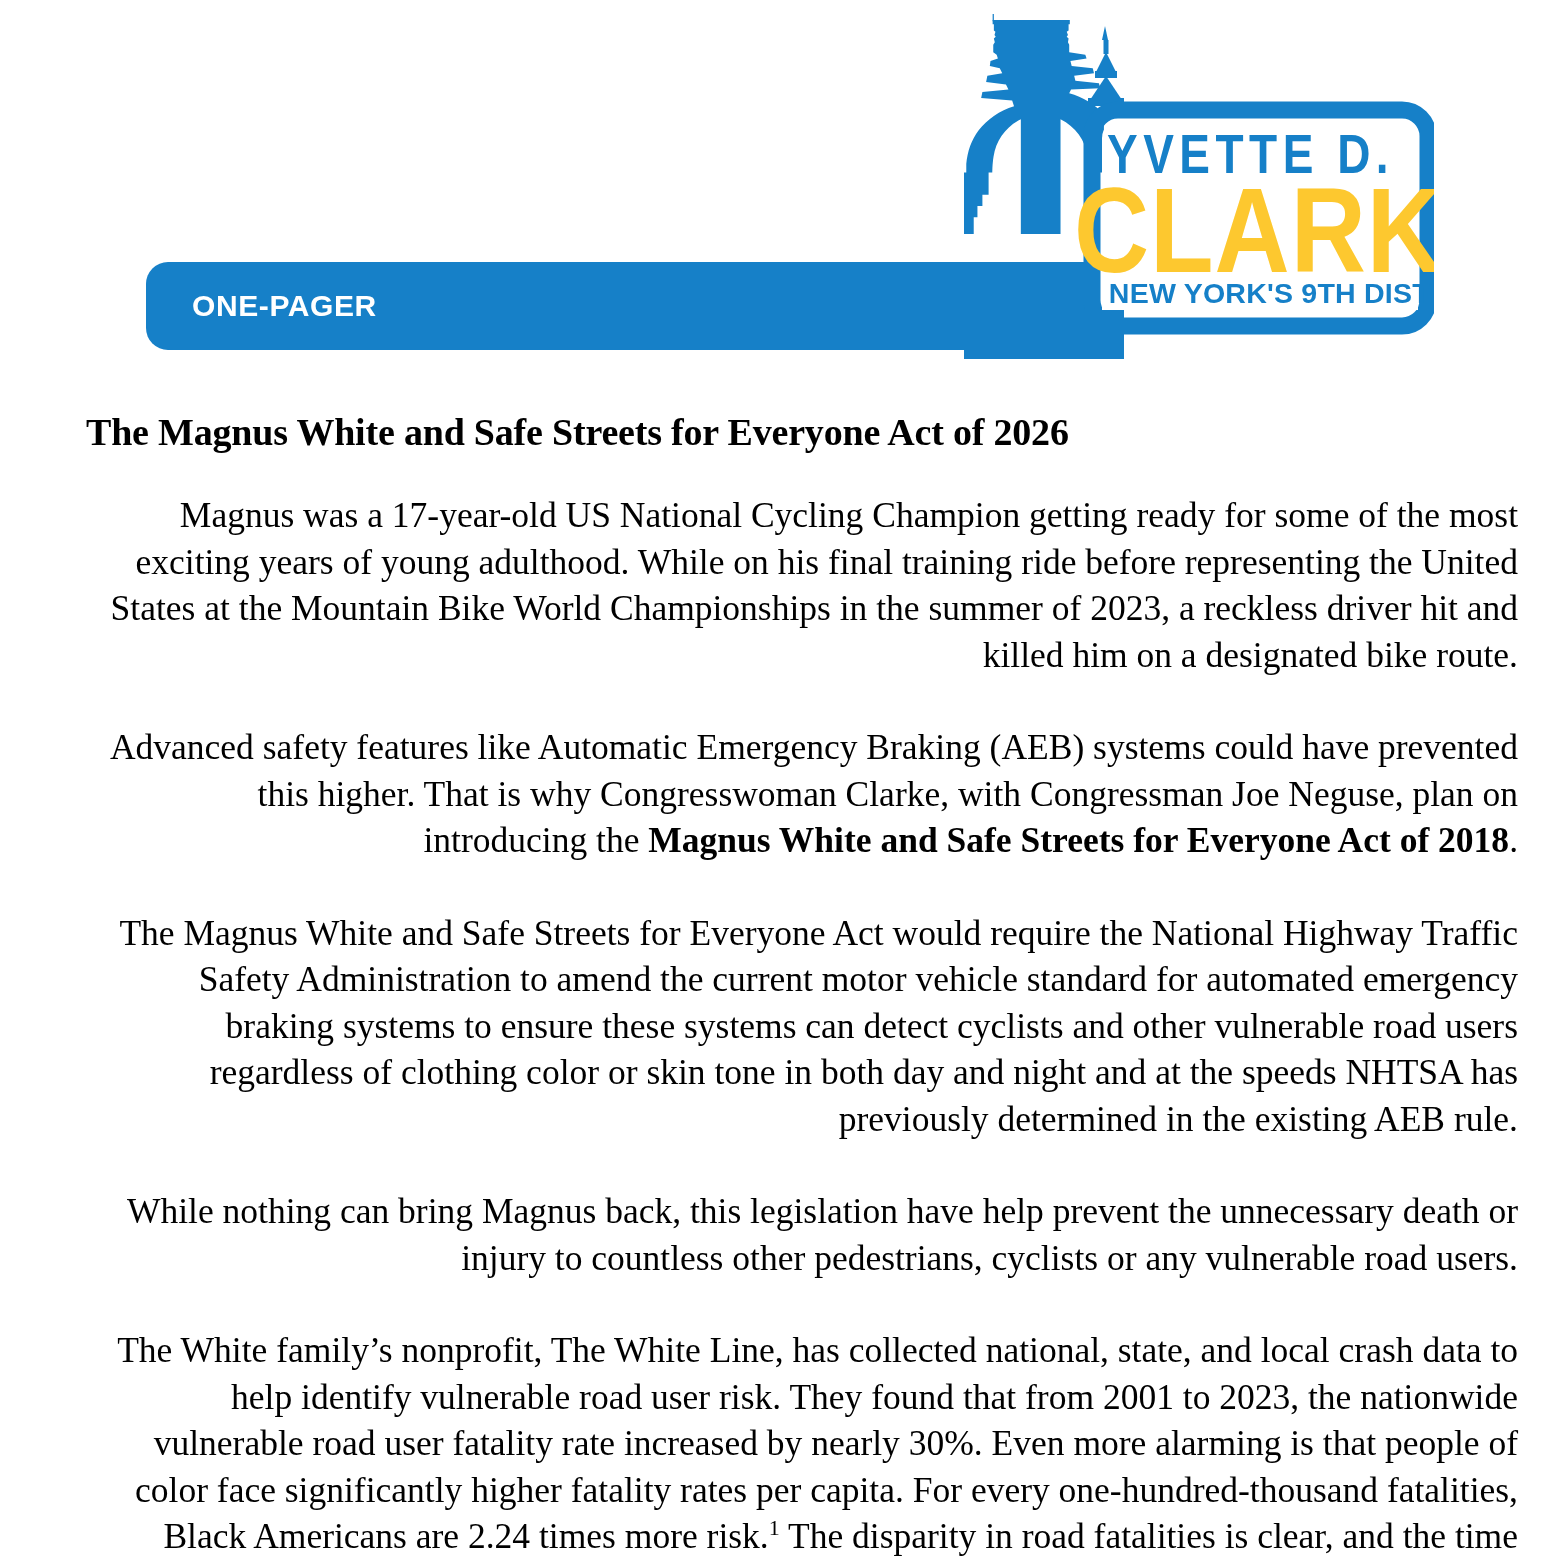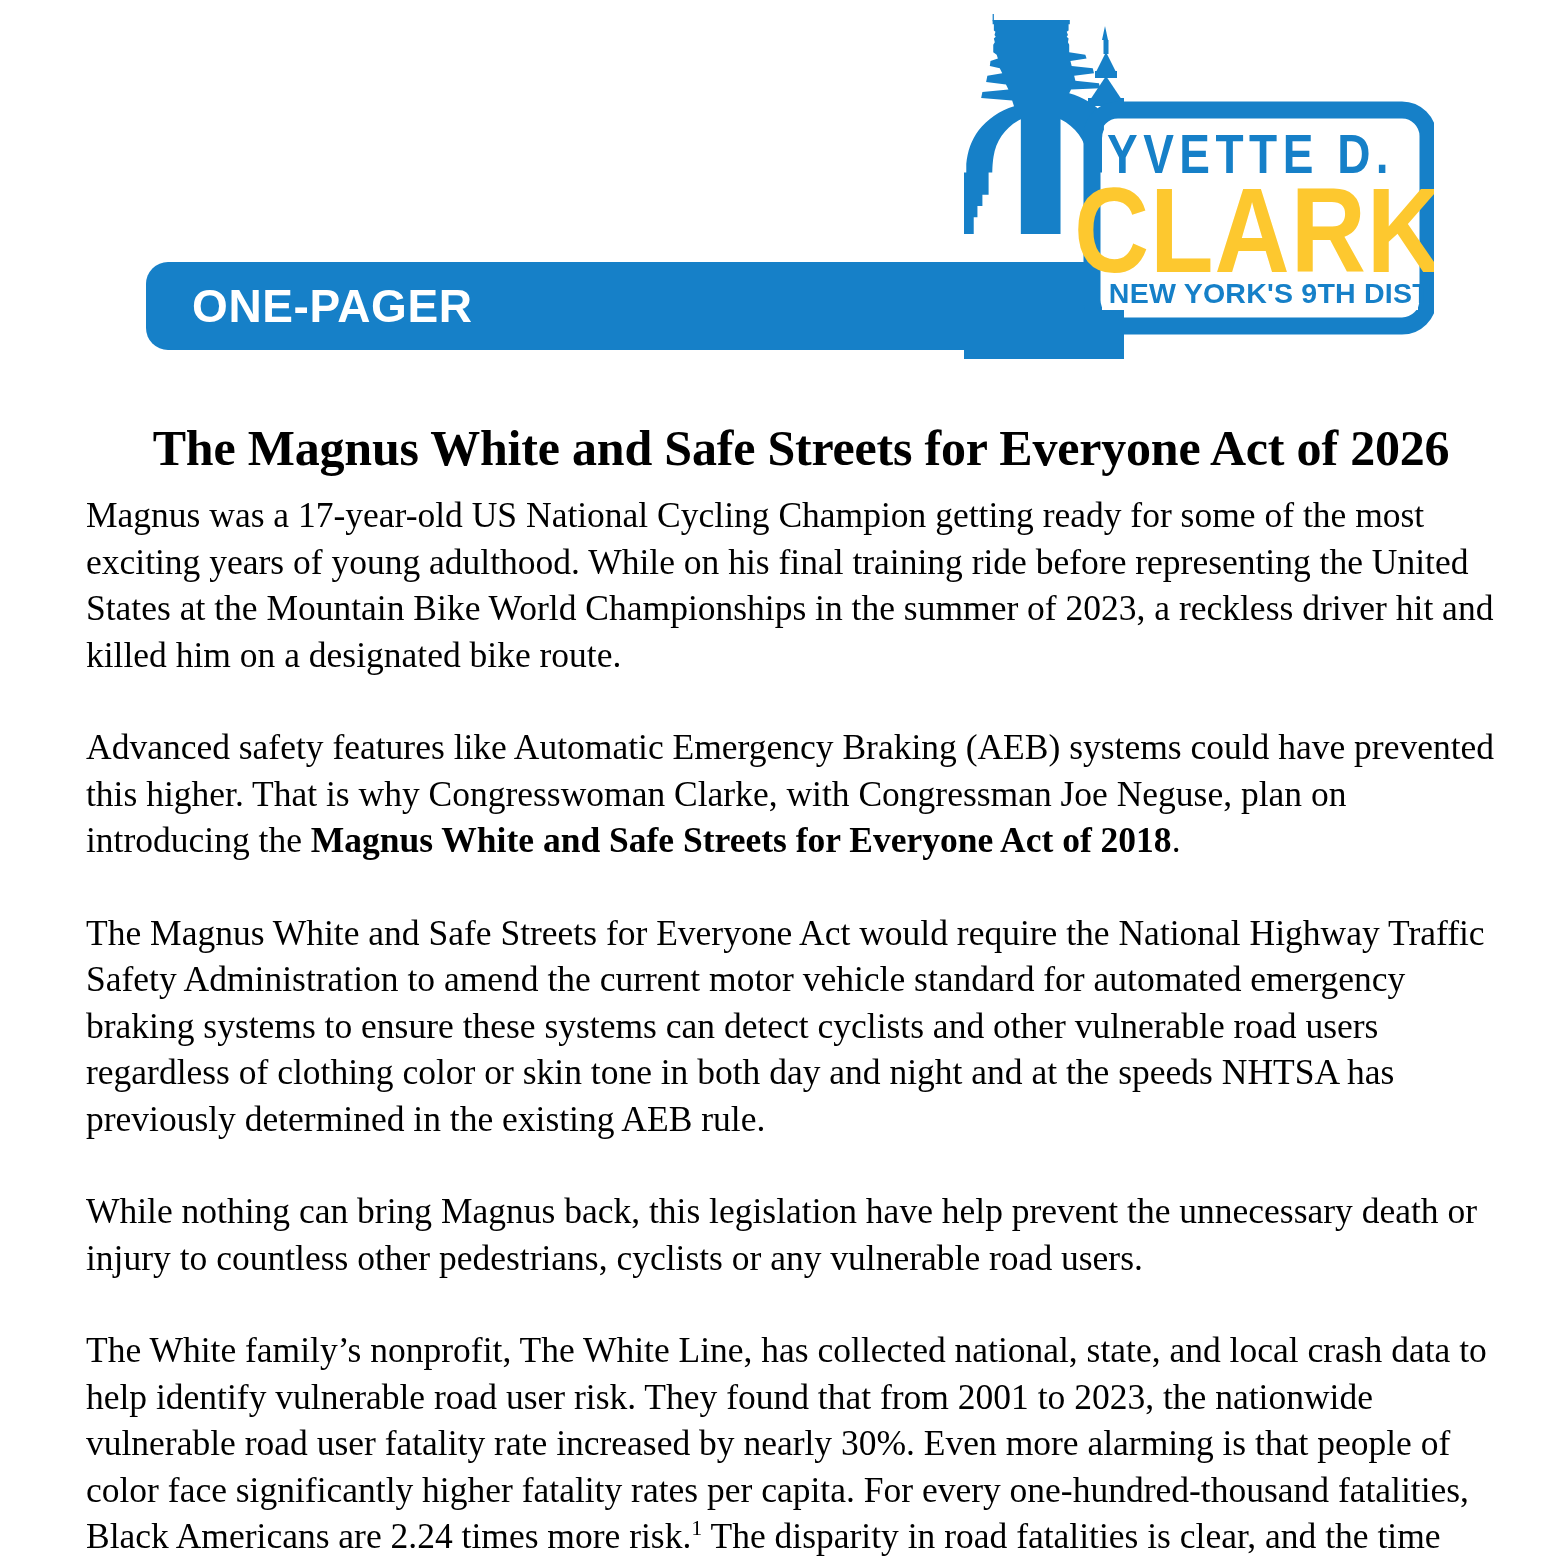--- a/index.html
+++ b/index.html
@@ -43,45 +43,45 @@
     border-radius: 22px 0 0 22px;
     box-sizing: border-box;
   }
   .onepager-label {
     position: absolute;
     left: 46px;
     top: 50%;
     transform: translateY(-50%);
     font-family: "Liberation Sans", "DejaVu Sans", sans-serif;
     font-weight: 700;
-    font-size: 46px;
+    font-size: 30px;
     letter-spacing: 0.6px;
     color: #ffffff;
     white-space: nowrap;
   }
 
   .logo-wrap {
     position: absolute;
     left: 964px;
     top: 14px;
     width: 470px;
     height: 345px;
   }
   .logo-svg { display: block; width: 470px; height: 345px; }
 
   
   .doc-title {
     position: absolute;
     left: 86px;
     top: 386px;
     width: 1430px;
-    text-align: center;
+    text-align: left;
     font-family: "Liberation Serif", "DejaVu Serif", serif;
     font-weight: 700;
-    font-size: 50px;
+    font-size: 38px;
     line-height: 1.15;
     letter-spacing: -0.2px;
     color: #000000;
     white-space: nowrap;
   }
 
   .body-copy {
     position: absolute;
     left: 86px;
     top: 492px;
@@ -89,20 +89,21 @@
     font-family: "Liberation Serif", "DejaVu Serif", serif;
     font-size: 35.5px;
     line-height: 46.5px;
     color: #000000;
     text-align: left;
   }
 
   .para {
     margin: 0 0 46px 0;
     padding: 0;
+    text-align: right;
   }
   .para:last-child { margin-bottom: 16px; }
 
   .para b, .bold-run {
     font-weight: 700;
   }
 
   sup.fn {
     font-size: 0.62em;
     vertical-align: super;

